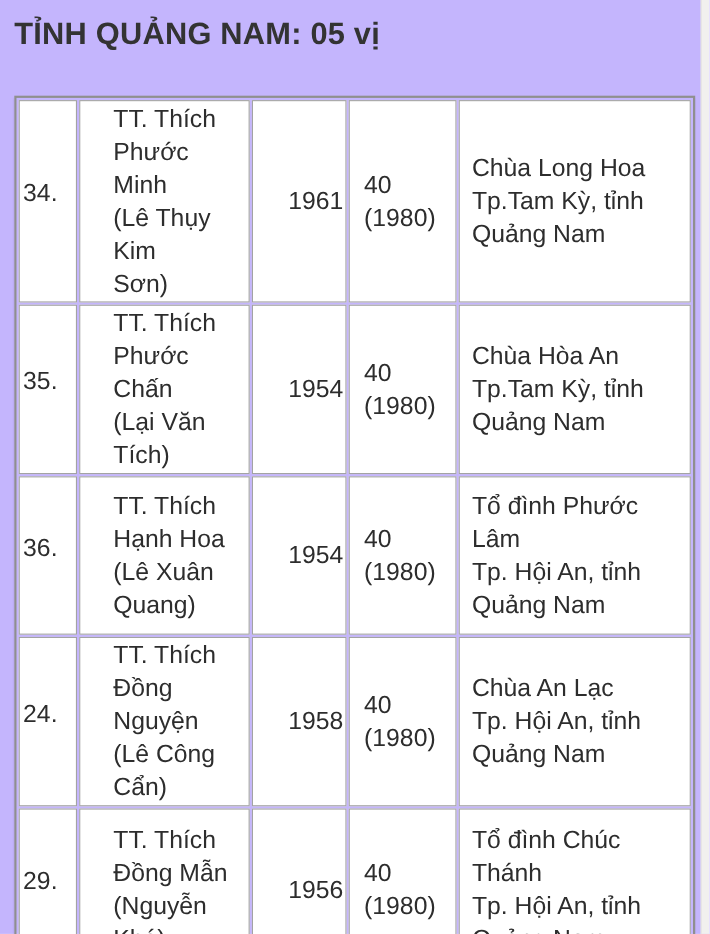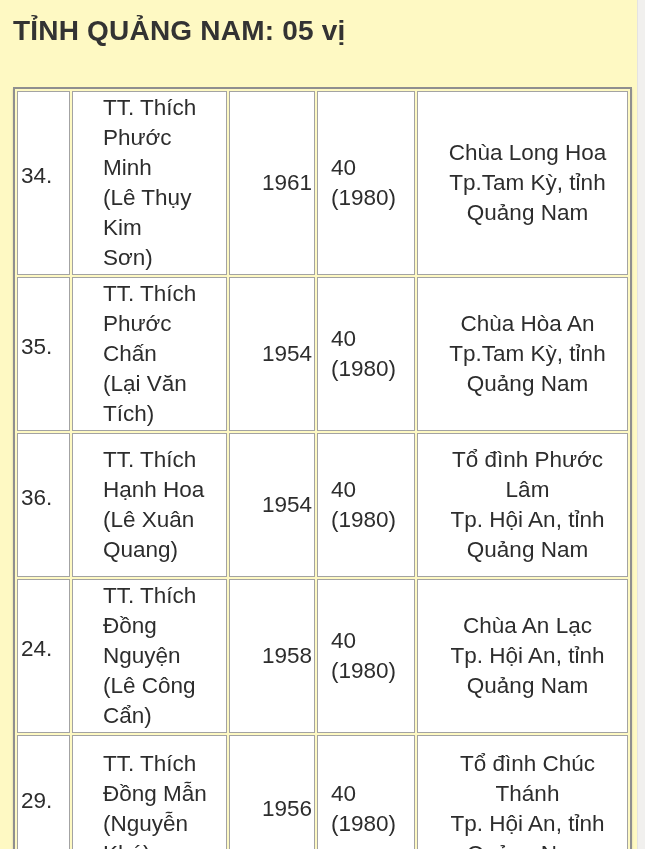--- a/index.html
+++ b/index.html
@@ -4,21 +4,21 @@
 <style>
   html, body {
     margin: 0;
     padding: 0;
     background: #ffffff;
   }
   .page {
     position: relative;
     width: 645px;
     height: 849px;
-    background: #fef9c3;
+    background: #c4b5fd;
     overflow: hidden;
     font-family: "Liberation Sans", "DejaVu Sans", sans-serif;
   }
   .page-title {
     margin: 14px 0 0 13px;
     font-size: 28px;
     line-height: 34px;
     font-weight: 700;
     color: #333333;
     letter-spacing: 0.2px;
@@ -41,21 +41,21 @@
     white-space: pre-line;
     overflow: hidden;
     background: #ffffff;
   }
   tr.roster-row { height: 144px; }
   tr.roster-row.last { height: 147px; }
   td.col-no   { padding: 11px 0 26px 3px; }
   td.col-name { padding-left: 30px; }
   td.col-year { padding-left: 32px; }
   td.col-ord  { padding-left: 13px; }
-  td.col-loc  { padding-left: 11px; text-align: center; }
+  td.col-loc  { padding-left: 11px; }
   .right-strip {
     position: absolute;
     top: 0;
     right: 0;
     width: 7px;
     height: 849px;
     background: #f1f0ee;
     border-left: 1px solid #e4e3e1;
   }
 </style>

